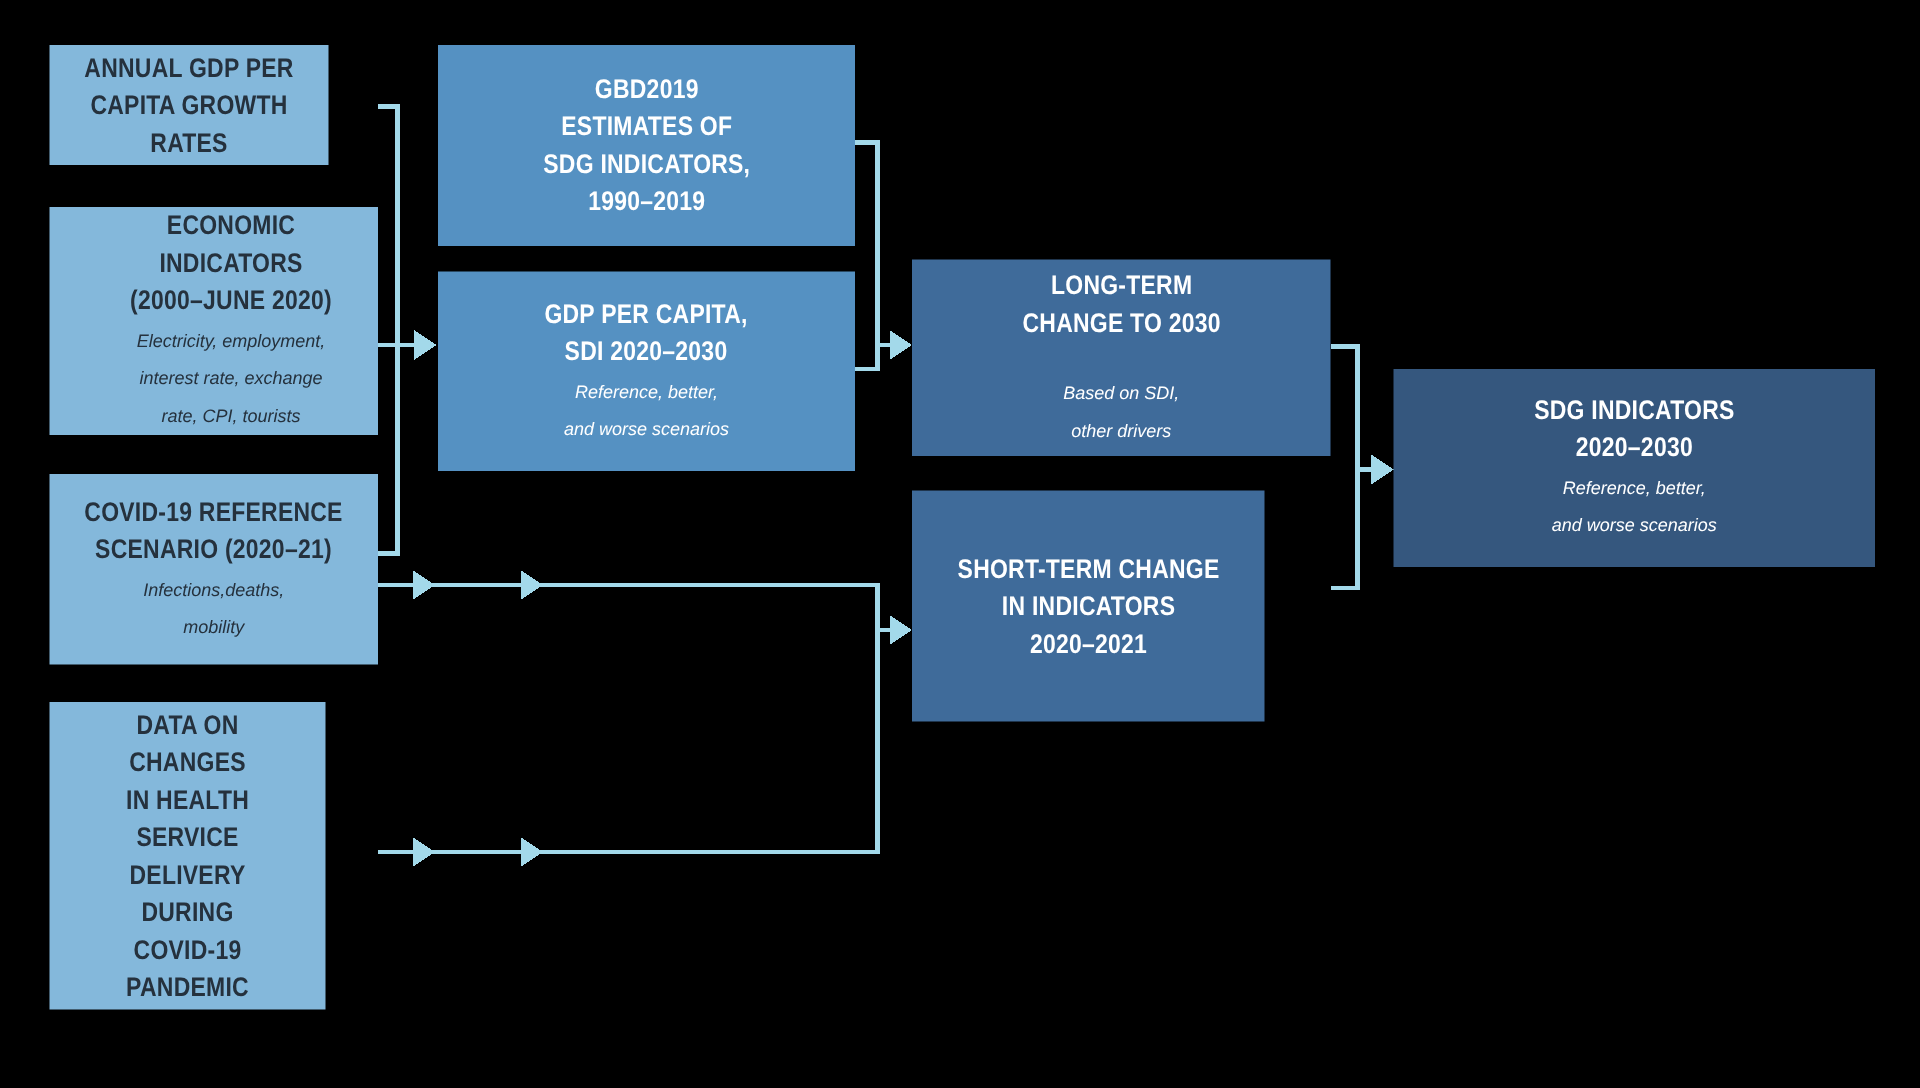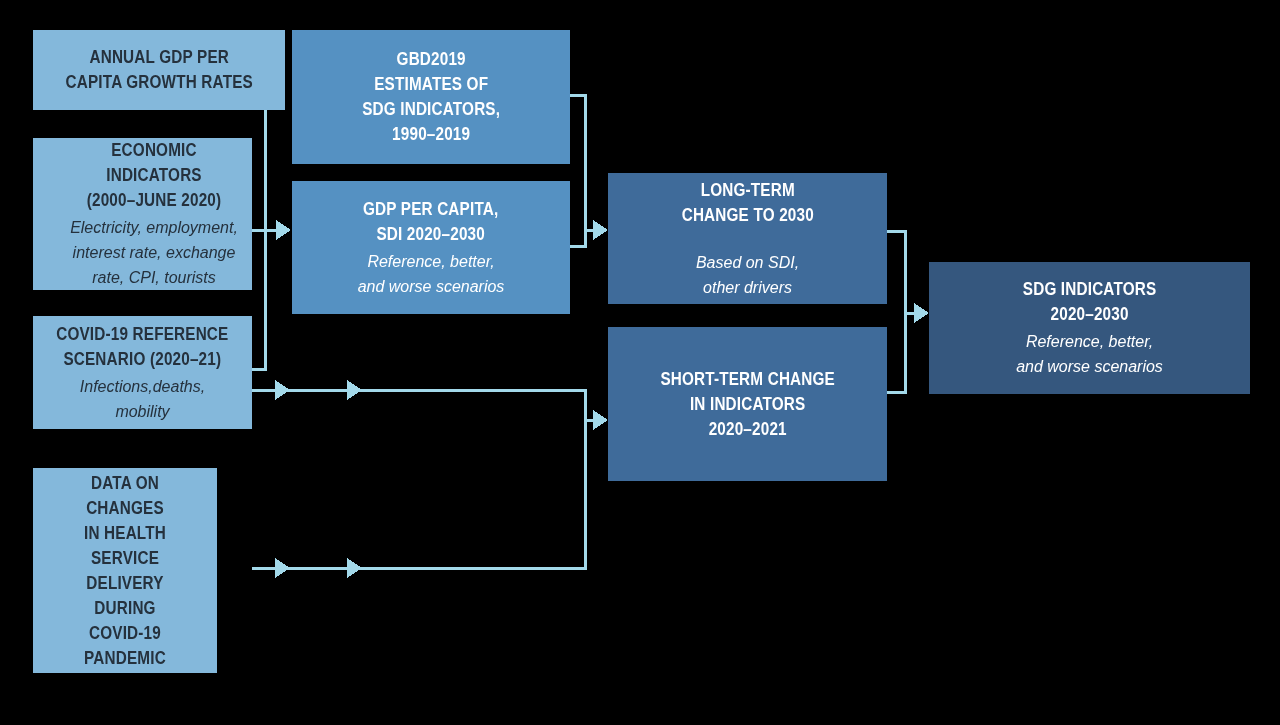--- a/index.html
+++ b/index.html
@@ -50,50 +50,49 @@
     background: var(--medium-blue, #5591C2);
     color: var(--white-text, #FFFFFF);
   }
   .box--dark {
     background: var(--dark-blue, #3F6B9A);
     color: var(--white-text, #FFFFFF);
   }
   .box--navy {
     background: var(--navy-blue, #35577E);
     color: var(--white-text, #FFFFFF);
-    margin-top: 16px;
   }
   .box-title {
     display: block;
     font-weight: bold;
     font-size: 18px;
     line-height: 25px;
     letter-spacing: 0.2px;
     white-space: pre-line;
     transform: scaleX(0.85);
     transform-origin: 50% 50%;
     font-stretch: condensed;
   }
   .box-subtitle {
     display: block;
     font-style: italic;
-    font-size: 16px;
+    font-size: 12px;
     line-height: 25px;
     white-space: pre-line;
     margin-top: 2px;
   }
   
-  #box-annual   { left: 33px;  top: 30px;  width: 252px; height: 80px;  }
+  #box-annual   { left: 33px;  top: 30px;  width: 186px; height: 80px;  }
   #box-economic { left: 33px;  top: 138px; width: 219px; height: 152px; padding-left: 31px; }
-  #box-covid    { left: 33px;  top: 316px; width: 219px; height: 113px; }
+  #box-covid    { left: 33px;  top: 316px; width: 219px; height: 127px; }
   #box-data     { left: 33px;  top: 468px; width: 184px; height: 205px; }
   #box-gbd      { left: 292px; top: 30px;  width: 278px; height: 134px; }
   #box-gdp      { left: 292px; top: 181px; width: 278px; height: 133px; text-align: center; }
   #box-long     { left: 608px; top: 173px; width: 279px; height: 131px; gap: 20px; }
-  #box-short    { left: 608px; top: 327px; width: 279px; height: 154px; }
+  #box-short    { left: 608px; top: 327px; width: 235px; height: 154px; }
   #box-sdg      { left: 929px; top: 246px; width: 321px; height: 132px; }
 </style>
 </head>
 <body>
 
 <div id="canvas">
 
   <svg id="connectors" viewBox="0 0 1280 725" xmlns="http://www.w3.org/2000/svg">
 
     <g>

